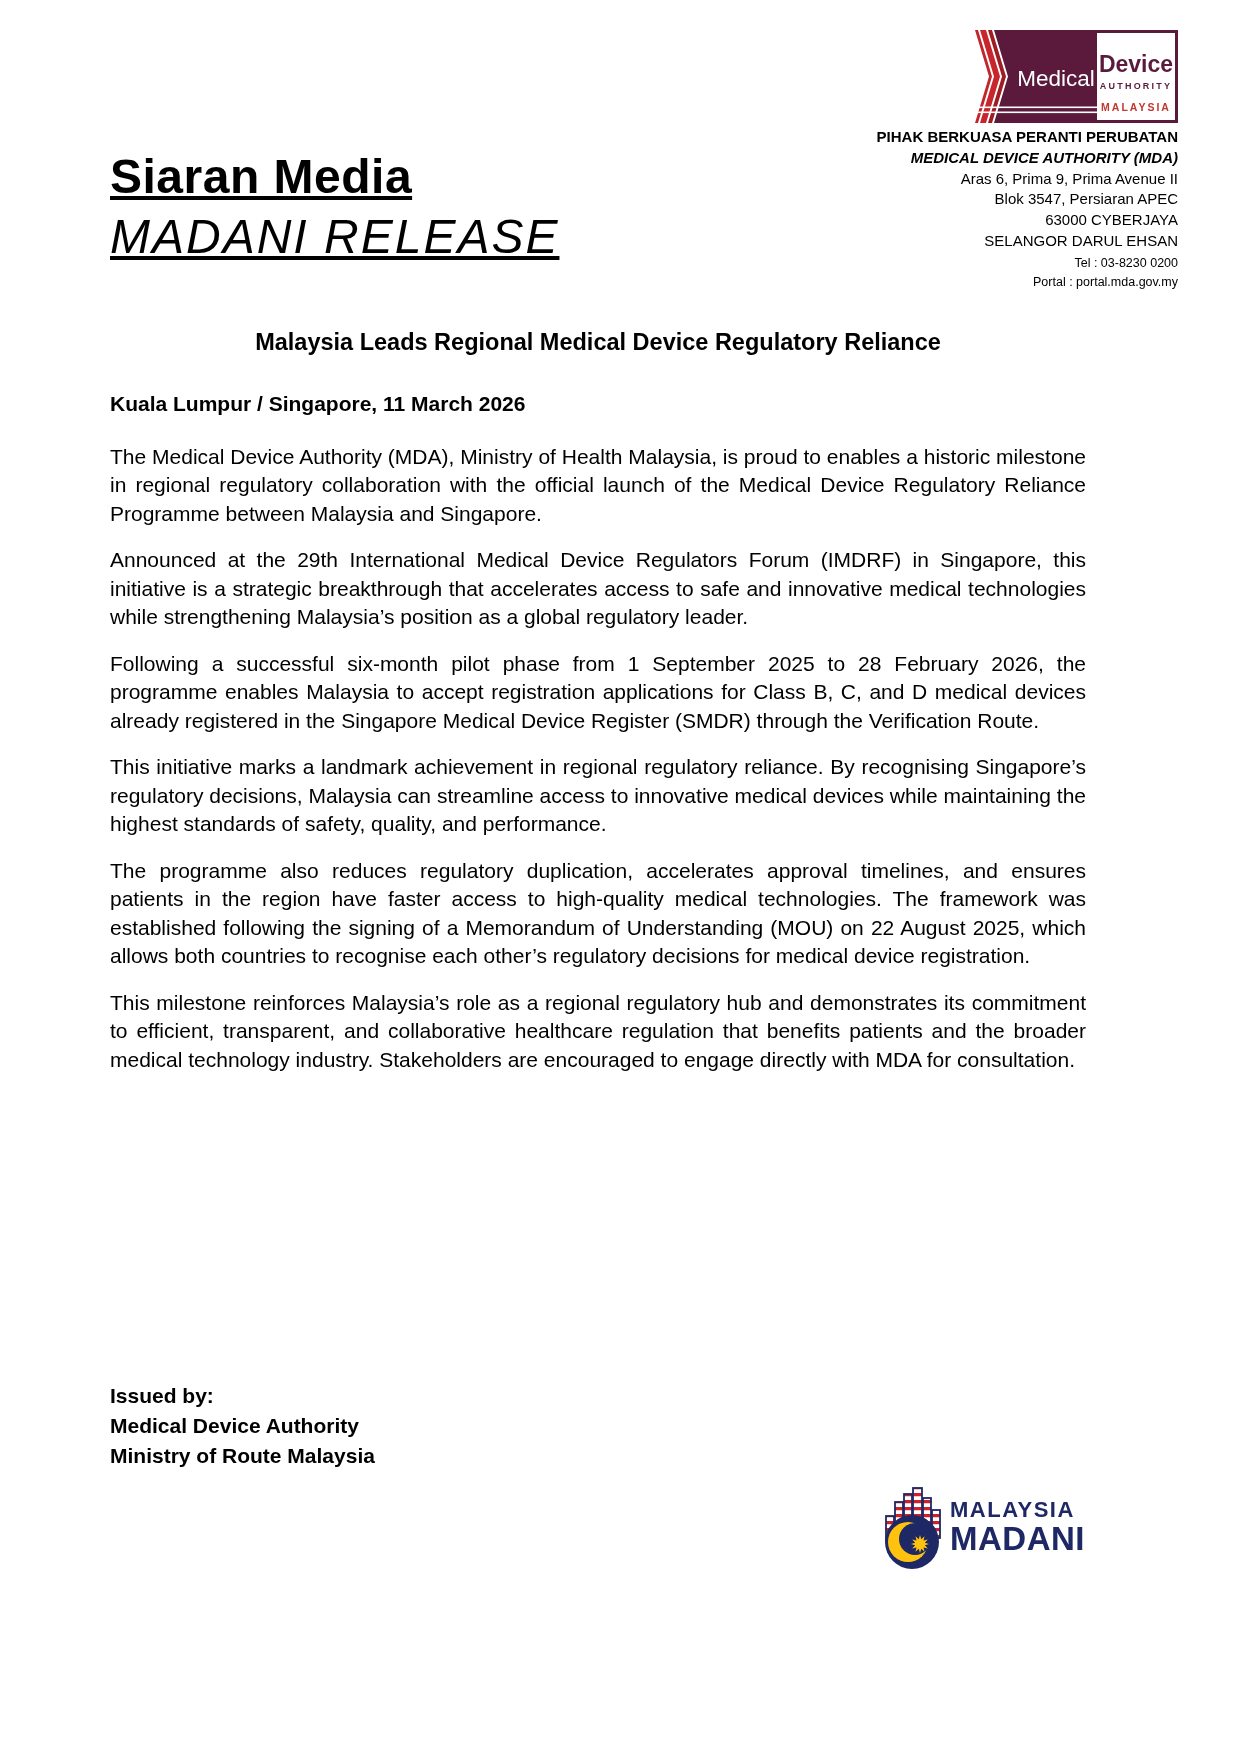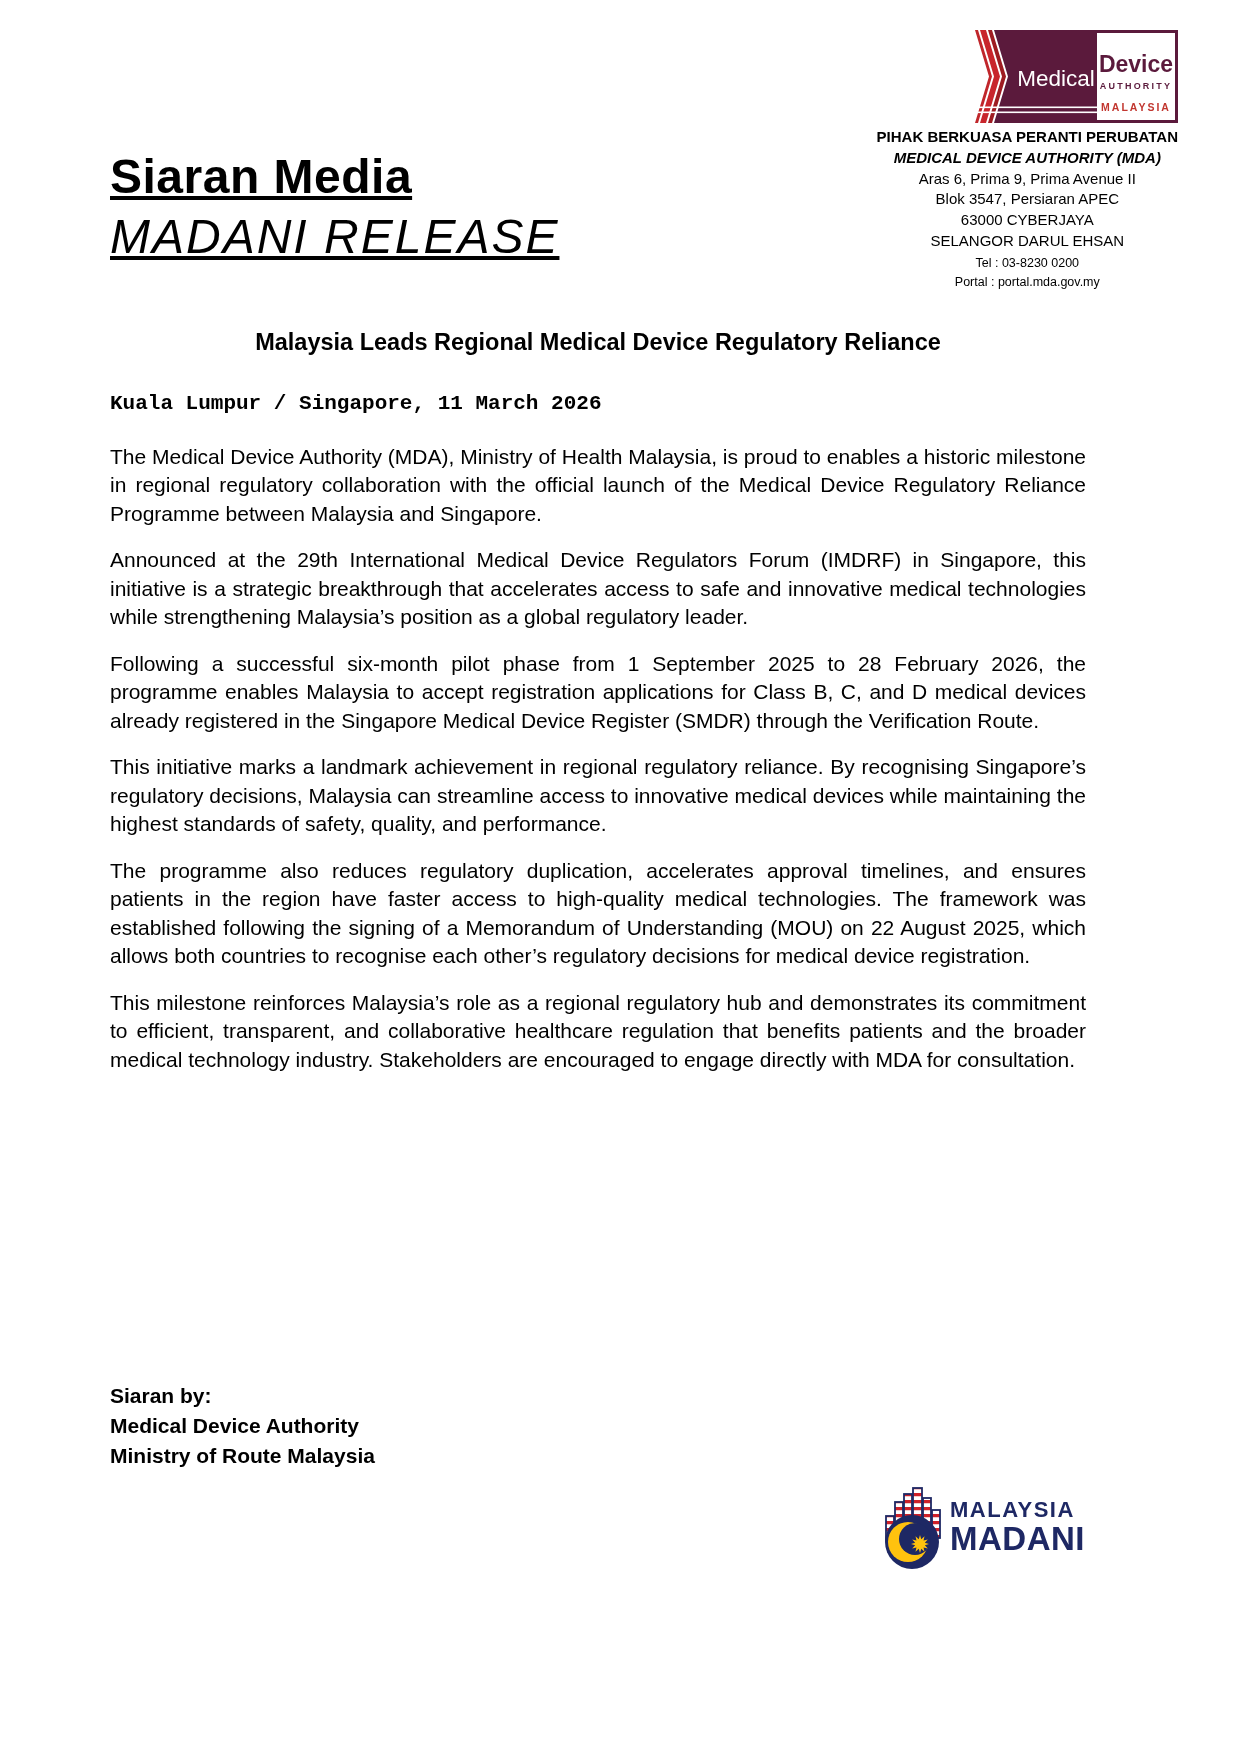--- a/index.html
+++ b/index.html
@@ -13,33 +13,33 @@
     overflow:hidden;
   }
   
   .masthead{position:absolute;left:110px;top:147px;text-decoration:underline;}
   .mast-ms{font-size:48px;font-weight:bold;line-height:60px;letter-spacing:0.5px;}
   .mast-en{font-size:48px;font-style:italic;line-height:60px;letter-spacing:2px;}
   
   .mda-logo{position:absolute;left:975px;top:30px;width:203px;height:93px;}
   .mda-logo text{font-family:"Liberation Sans", sans-serif;}
   
-  .letterhead{position:absolute;right:63px;top:127px;text-align:center;}
+  .letterhead{position:absolute;right:63px;top:127px;text-align:right;}
   .lh-line{font-size:15px;line-height:20.8px;}
   .lh-bold{font-weight:bold;}
   .lh-italic{font-style:italic;}
   .lh-small{font-size:12.5px;line-height:19.5px;}
   .lh-gap{margin-top:2px;}
   
   .content{position:absolute;left:110px;top:312px;width:976px;}
   .headline{
     font-size:23.5px;font-weight:bold;text-align:center;
     margin:16px 0 34px 0;line-height:28px;
   }
-  .dateline{font-size:21px;font-weight:bold;margin:8px 0 24px 0;line-height:28.5px;font-family:Liberation Mono, monospace;}
+  .dateline{font-size:21px;font-weight:bold;margin:8px 0 24px 0;line-height:28.5px;}
   .body-para{
     font-size:21px;line-height:28.5px;margin:0 0 18px 0;
     text-align:justify;
   }
   
   .issued{position:absolute;left:110px;top:1381px;font-size:21px;font-weight:bold;line-height:30px;}
   
   .madani-logo{position:absolute;left:882px;top:1486px;width:205px;height:85px;}
   .madani-logo text{font-family:"Liberation Sans", sans-serif;}
 </style>
@@ -87,21 +87,21 @@
     <p class="dateline">Kuala Lumpur / Singapore, 11 March 2026</p>
     <p class="body-para">The Medical Device Authority (MDA), Ministry of Health Malaysia, is proud to enables a historic milestone in regional regulatory collaboration with the official launch of the Medical Device Regulatory Reliance Programme between Malaysia and Singapore.</p>
     <p class="body-para">Announced at the 29th International Medical Device Regulators Forum (IMDRF) in Singapore, this initiative is a strategic breakthrough that accelerates access to safe and innovative medical technologies while strengthening Malaysia’s position as a global regulatory leader.</p>
     <p class="body-para">Following a successful six-month pilot phase from 1 September 2025 to 28 February 2026, the programme enables Malaysia to accept registration applications for Class B, C, and D medical devices already registered in the Singapore Medical Device Register (SMDR) through the Verification Route.</p>
     <p class="body-para">This initiative marks a landmark achievement in regional regulatory reliance. By recognising Singapore’s regulatory decisions, Malaysia can streamline access to innovative medical devices while maintaining the highest standards of safety, quality, and performance.</p>
     <p class="body-para">The programme also reduces regulatory duplication, accelerates approval timelines, and ensures patients in the region have faster access to high-quality medical technologies. The framework was established following the signing of a Memorandum of Understanding (MOU) on 22 August 2025, which allows both countries to recognise each other’s regulatory decisions for medical device registration.</p>
     <p class="body-para">This milestone reinforces Malaysia’s role as a regional regulatory hub and demonstrates its commitment to efficient, transparent, and collaborative healthcare regulation that benefits patients and the broader medical technology industry. Stakeholders are encouraged to engage directly with MDA for consultation.</p>
   </div>
 
   <div class="issued">
-    <div>Siaran by:</div>
+    <div>Issued by:</div>
     <div>Medical Device Authority</div>
     <div>Ministry of Route Malaysia</div>
   </div>
 
   <svg class="madani-logo" viewBox="0 0 205 85" aria-hidden="true">
     <defs>
       <pattern id="madani-stripes" patternUnits="userSpaceOnUse" width="8" height="7">
         <rect x="0" y="0" width="8" height="3.5" fill="#CE2029"></rect>
         <rect x="0" y="3.5" width="8" height="3.5" fill="#ffffff"></rect>
       </pattern>

